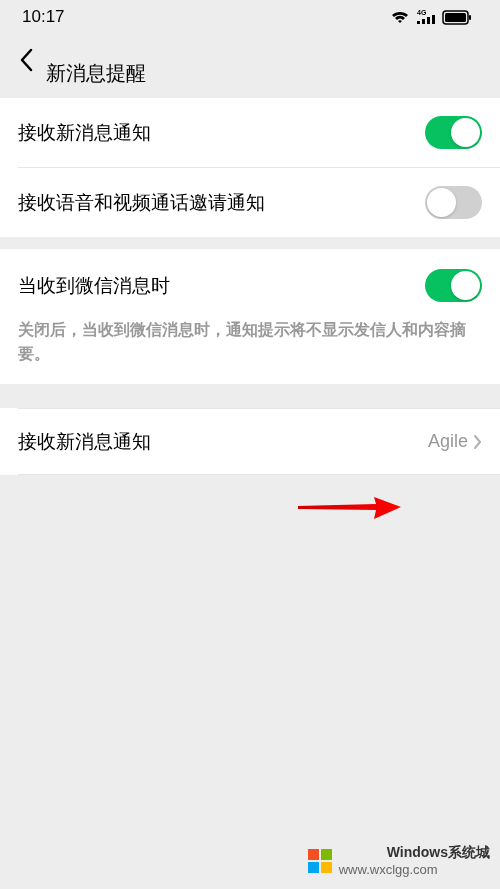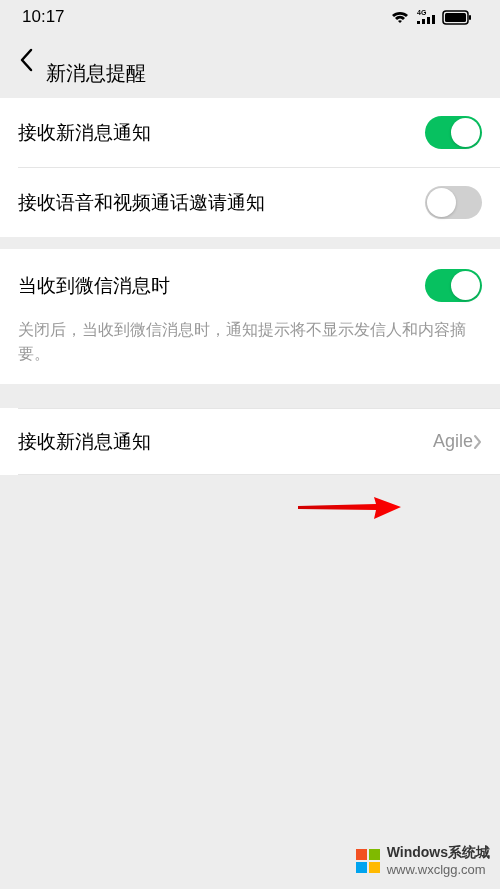--- a/index.html
+++ b/index.html
@@ -68,32 +68,34 @@
     }
     .setting-label {
       font-size: 19px;
       color: #000;
     }
     .setting-value {
       font-size: 18px;
       color: #999;
       display: flex;
       align-items: center;
+      gap: 5px;
     }
     .divider {
       height: 1px;
       background: #e5e5e5;
       margin-left: 18px;
     }
     .description {
       padding: 4px 18px 18px 18px;
       font-size: 16px;
       color: #999;
       line-height: 1.5;
       background: #fff;
+      font-weight: bold;
     }
     .toggle {
       width: 57px;
       height: 33px;
       border-radius: 17px;
       position: relative;
       transition: background 0.2s;
     }
     .toggle.on {
       background: #07c160;
@@ -136,20 +138,21 @@
       height: 28px;
     }
     .watermark-text {
       display: flex;
       flex-direction: column;
     }
     .watermark-name {
       font-size: 14px;
       font-weight: 600;
       color: #333;
+      margin-left: 48px;
     }
     .watermark-url {
       font-size: 13px;
       color: #666;
     }
     .section {
       background: #fff;
     }
   </style>
 </head>

